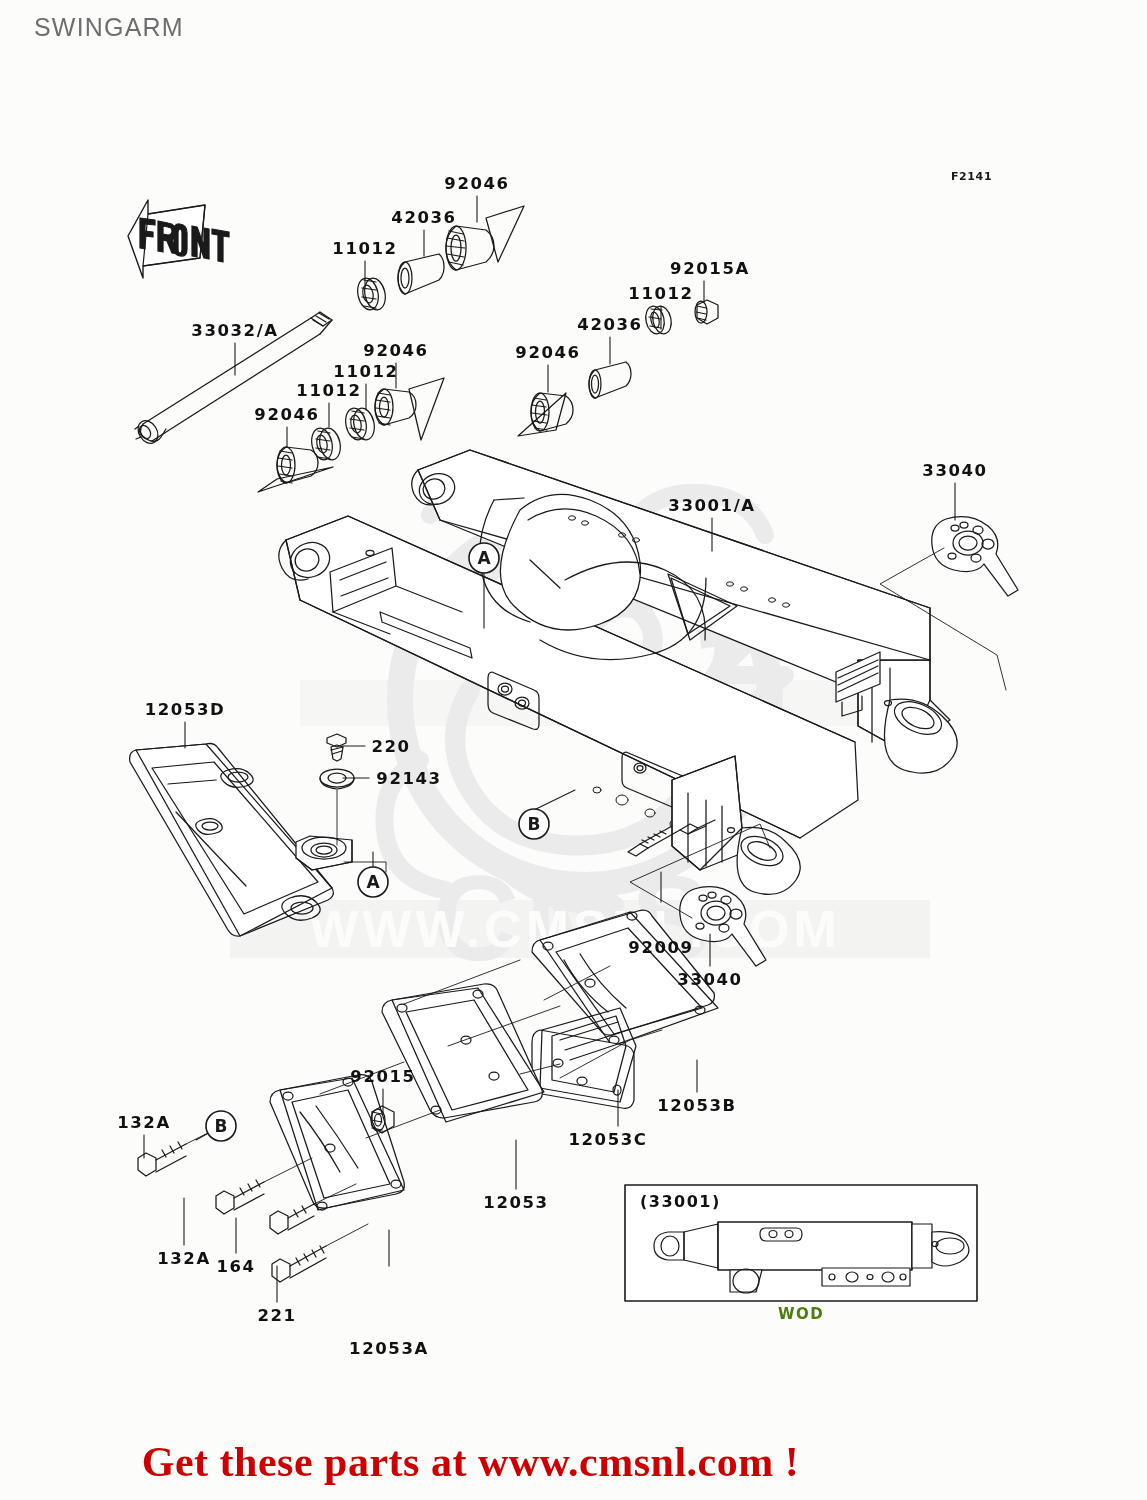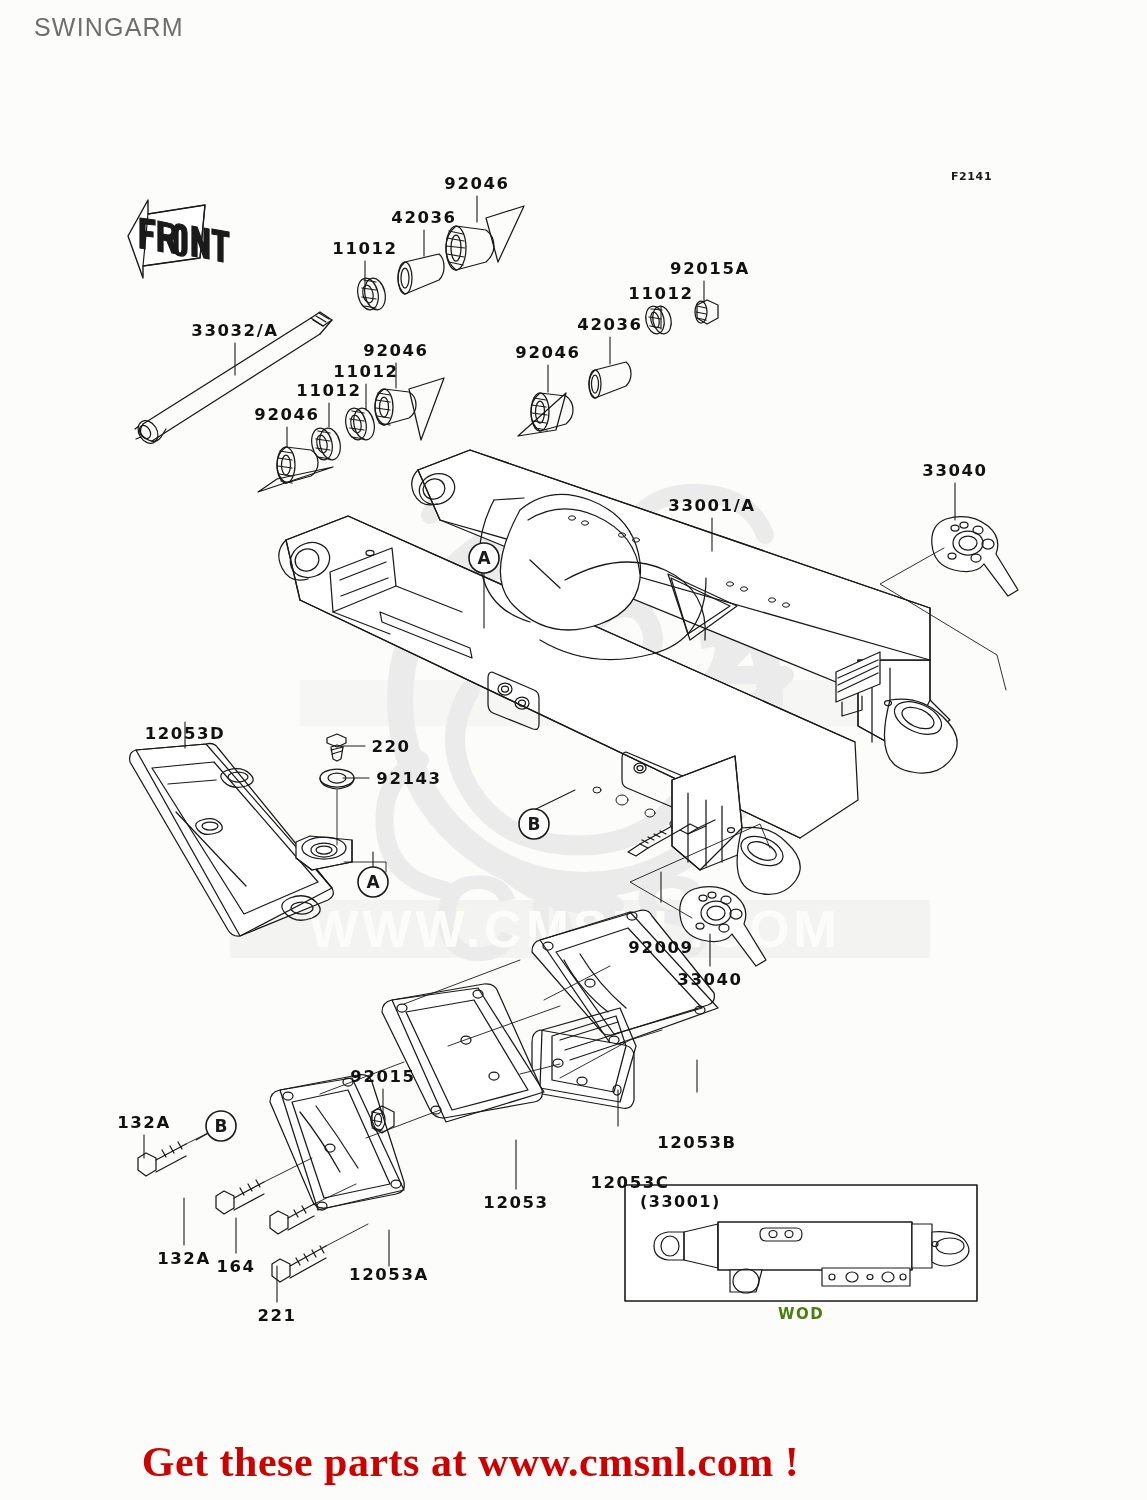--- a/index.html
+++ b/index.html
@@ -559,33 +559,33 @@
       <div class="plabel" style="left: 661px; top: 293px;">11012</div>
       <div class="plabel" style="left: 610px; top: 324px;">42036</div>
       <div class="plabel" style="left: 548px; top: 352px;">92046</div>
       <div class="plabel" style="left: 235px; top: 330px;">33032/A</div>
       <div class="plabel" style="left: 396px; top: 350px;">92046</div>
       <div class="plabel" style="left: 366px; top: 371px;">11012</div>
       <div class="plabel" style="left: 329px; top: 390px;">11012</div>
       <div class="plabel" style="left: 287px; top: 414px;">92046</div>
       <div class="plabel" style="left: 712px; top: 505px;">33001/A</div>
       <div class="plabel" style="left: 955px; top: 470px;">33040</div>
-      <div class="plabel" style="left: 185px; top: 733px; text-align: center;">12053D</div>
+      <div class="plabel" style="left: 185px; top: 709px; text-align: center;">12053D</div>
       <div class="plabel" style="left: 391px; top: 746px;">220</div>
       <div class="plabel" style="left: 409px; top: 778px;">92143</div>
       <div class="plabel" style="left: 661px; top: 915px; margin-top: 32px;">92009</div>
       <div class="plabel" style="left: 710px; top: 979px;">33040</div>
-      <div class="plabel" style="left: 697px; top: 1105px; margin-top: 37px;">12053B</div>
-      <div class="plabel" style="left: 630px; top: 1139px; margin-top: 43px;">12053C</div>
+      <div class="plabel" style="left: 697px; top: 1105px;">12053B</div>
+      <div class="plabel" style="left: 608px; top: 1139px;">12053C</div>
       <div class="plabel" style="left: 516px; top: 1202px;">12053</div>
       <div class="plabel" style="left: 383px; top: 1076px;">92015</div>
       <div class="plabel" style="left: 144px; top: 1122px;">132A</div>
       <div class="plabel" style="left: 184px; top: 1258px;">132A</div>
       <div class="plabel" style="left: 236px; top: 1266px;">164</div>
-      <div class="plabel" style="left: 389px; top: 1274px;">12053A</div>
+      <div class="plabel" style="left: 389px; top: 1348px;">12053A</div>
       <div class="plabel" style="left: 277px; top: 1315px;">221</div>
     </div>
   <div id="callouts-root"></div>
 
   <div class="inset-label" style="left:640px; top:1192px;">(33001)</div>
   <div class="wod-label" style="left:801px; top:1305px;">WOD</div>
 
   <div id="footer-cta">Get these parts at www.cmsnl.com !</div>
 </div>
 

